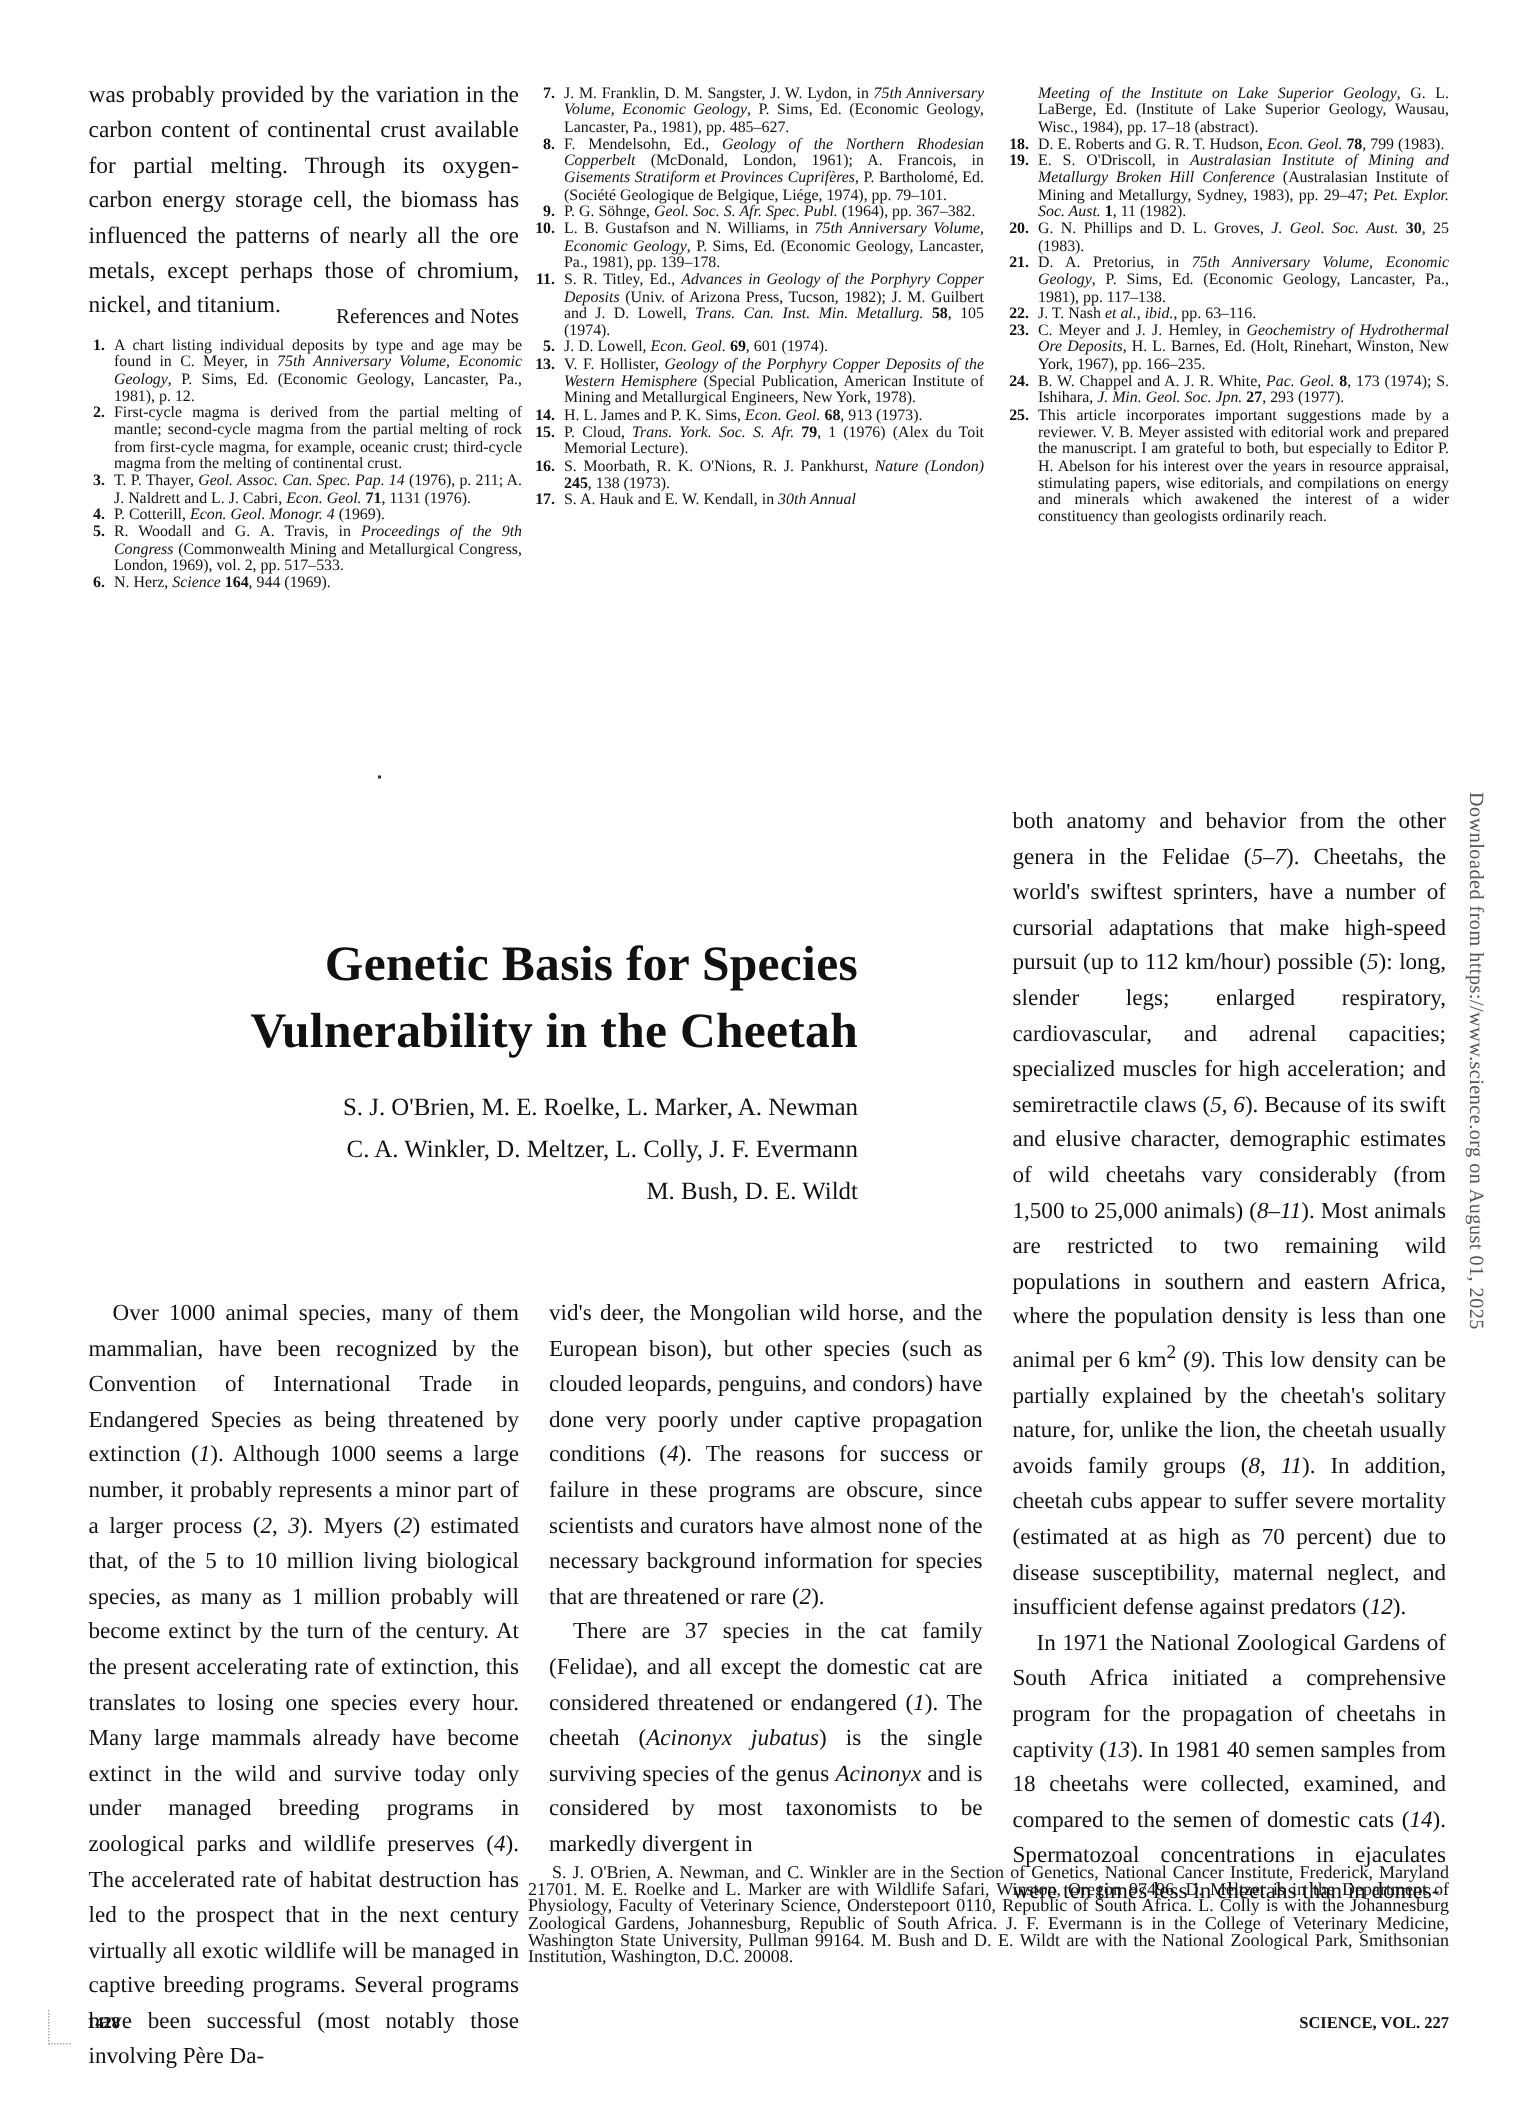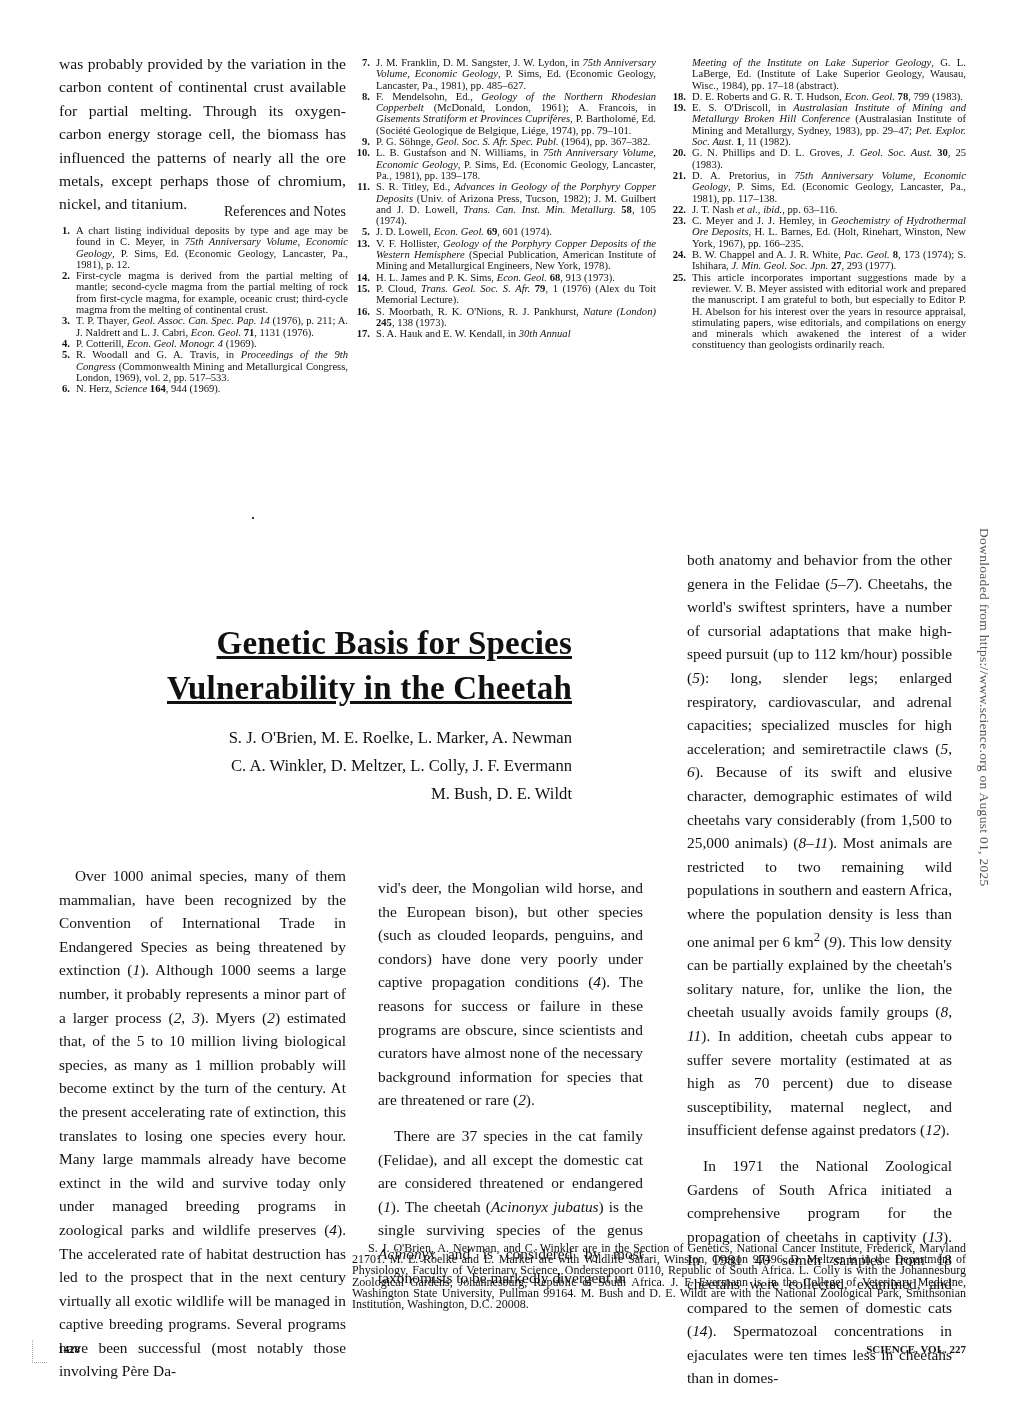--- a/index.html
+++ b/index.html
@@ -5,23 +5,23 @@
   html, body { margin: 0; padding: 0; background: #ffffff; }
   body { width: 1024px; height: 1408px; position: relative; overflow: hidden;
          font-family: "Liberation Serif", "DejaVu Serif", serif; color: #111; }
   .abs { position: absolute; }
   .body-text { font-size: 15.4px; line-height: 23.6px; text-align: justify; hyphens: none; }
   .refs { font-size: 10.6px; line-height: 11.3px; }
   .ref { display: flex; text-align: justify; }
   .ref .num { flex: 0 0 auto; width: 18px; text-align: right; padding-right: 6px; font-weight: bold; }
   .ref .txt { flex: 1; }
   i { font-style: italic; }
-  p { margin: 12px; }
+  p { margin: 0; }
   .indent { text-indent: 16px; }
-  .title { font-family: "Liberation Serif", serif; font-weight: bold; font-size: 33px; line-height: 45px; text-align: right; letter-spacing: 0.2px; text-decoration: underline; }
+  .title { font-family: "Liberation Serif", serif; font-weight: bold; font-size: 33px; line-height: 45px; text-align: right; letter-spacing: 0.2px; }
   .authors { font-size: 16.6px; line-height: 28px; text-align: right; }
   .affil { font-size: 12px; line-height: 11.2px; text-align: justify; }
   .foot { font-size: 11px; font-weight: bold; }
   .sidebar-dl { transform: rotate(90deg); transform-origin: left top; font-size: 13.5px; color: #555; white-space: nowrap; letter-spacing: 0.3px; }
 </style>
 </head>
 <body>
 
 <div class="abs body-text" style="left:59px; top:52px; width:287px; font-size:15.6px; line-height:23.4px;">was probably provided by the variation in the carbon content of continental crust available for partial melting. Through its oxygen-carbon energy storage cell, the biomass has influenced the patterns of nearly all the ore metals, except perhaps those of chromium, nickel, and titanium.</div>
 
@@ -81,21 +81,21 @@
     <div class="ref">
       <span class="num">13.</span>
       <span class="txt">V. F. Hollister, <i>Geology of the Porphyry Copper Deposits of the Western Hemisphere</i> (Special Publication, American Institute of Mining and Metallurgical Engineers, New York, 1978).</span>
     </div>
     <div class="ref">
       <span class="num">14.</span>
       <span class="txt">H. L. James and P. K. Sims, <i>Econ. Geol.</i> <b>68</b>, 913 (1973).</span>
     </div>
     <div class="ref">
       <span class="num">15.</span>
-      <span class="txt">P. Cloud, <i>Trans. Geol. Soc. S. Afr.</i> <b>79</b>, 1 (1976) (Alex du Toit Memorial Lecture).</span>
+      <span class="txt">P. Cloud, <i>Trans. York. Soc. S. Afr.</i> <b>79</b>, 1 (1976) (Alex du Toit Memorial Lecture).</span>
     </div>
     <div class="ref">
       <span class="num">16.</span>
       <span class="txt">S. Moorbath, R. K. O'Nions, R. J. Pankhurst, <i>Nature (London)</i> <b>245</b>, 138 (1973).</span>
     </div>
     <div class="ref">
       <span class="num">17.</span>
       <span class="txt">S. A. Hauk and E. W. Kendall, in <i>30th Annual</i></span>
     </div>
   </div>

